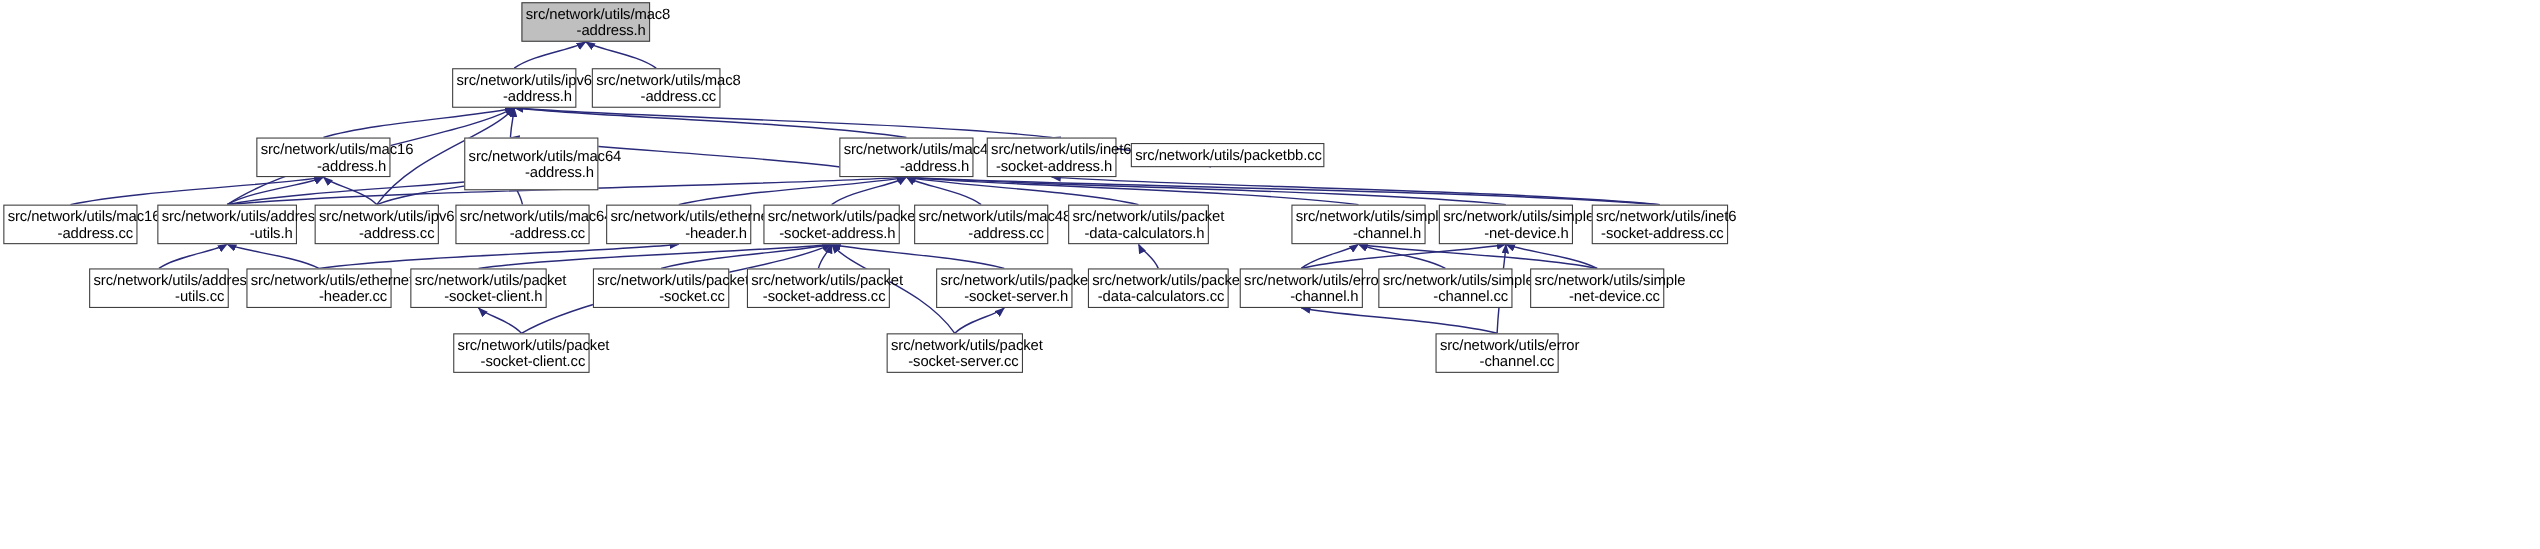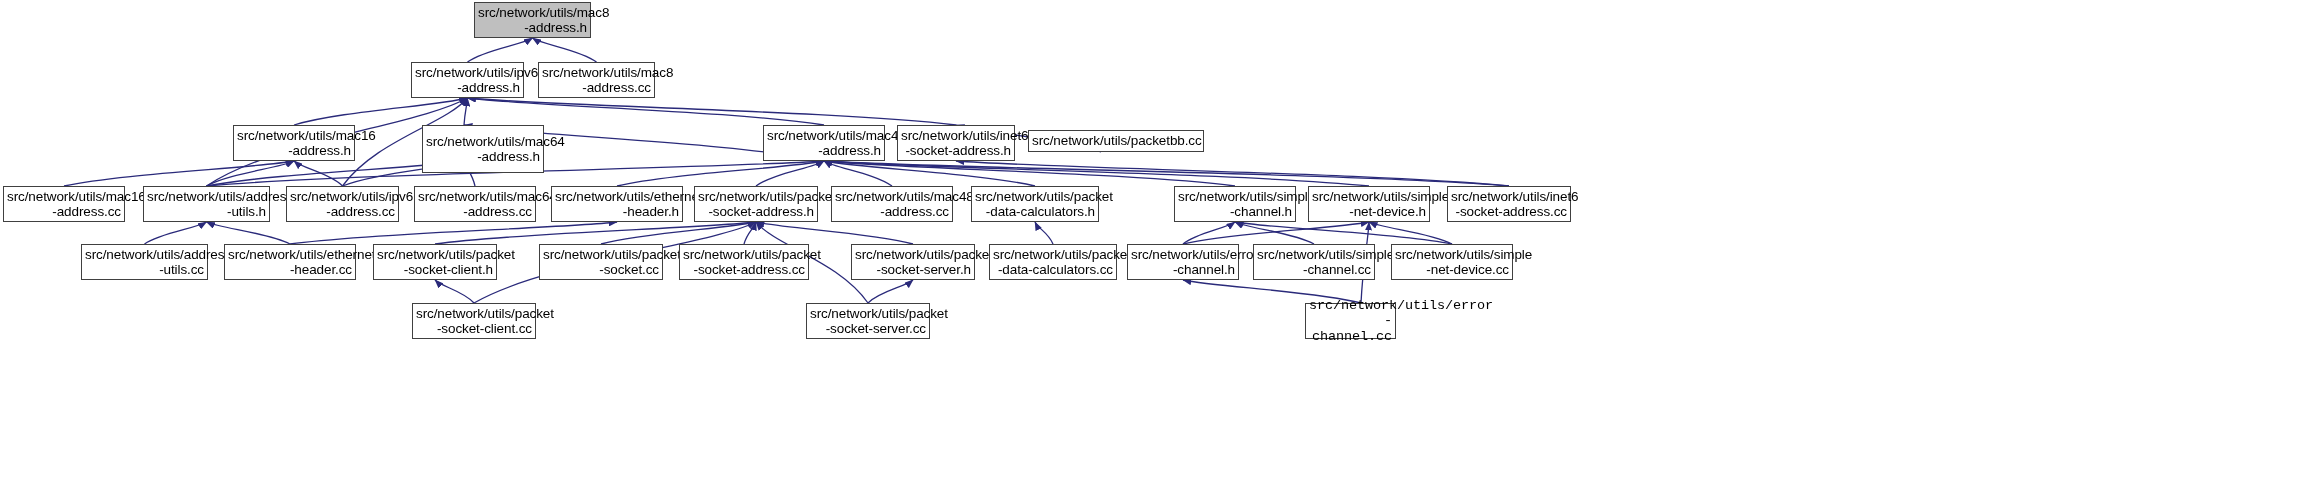--- a/index.html
+++ b/index.html
@@ -162,16 +162,16 @@
       <div class="node" style="left: 1127px; top: 244px; width: 112px; height: 36px;"><span class="label">src/network/utils/error
 -channel.h</span></div>
       <div class="node" style="left: 1253px; top: 244px; width: 122px; height: 36px;"><span class="label">src/network/utils/simple
 -channel.cc</span></div>
       <div class="node" style="left: 1391px; top: 244px; width: 122px; height: 36px;"><span class="label">src/network/utils/simple
 -net-device.cc</span></div>
       <div class="node" style="left: 412px; top: 303px; width: 124px; height: 36px;"><span class="label">src/network/utils/packet
 -socket-client.cc</span></div>
       <div class="node" style="left: 806px; top: 303px; width: 124px; height: 36px;"><span class="label">src/network/utils/packet
 -socket-server.cc</span></div>
-      <div class="node" style="left: 1305px; top: 303px; width: 91px; height: 36px; font-family: Liberation Mono, monospace;"><span class="label">src/network/utils/error
+      <div class="node" style="left: 1305px; top: 303px; width: 112px; height: 36px;"><span class="label">src/network/utils/error
 -channel.cc</span></div>
     </div>
 </div>
 
 </body></html>

